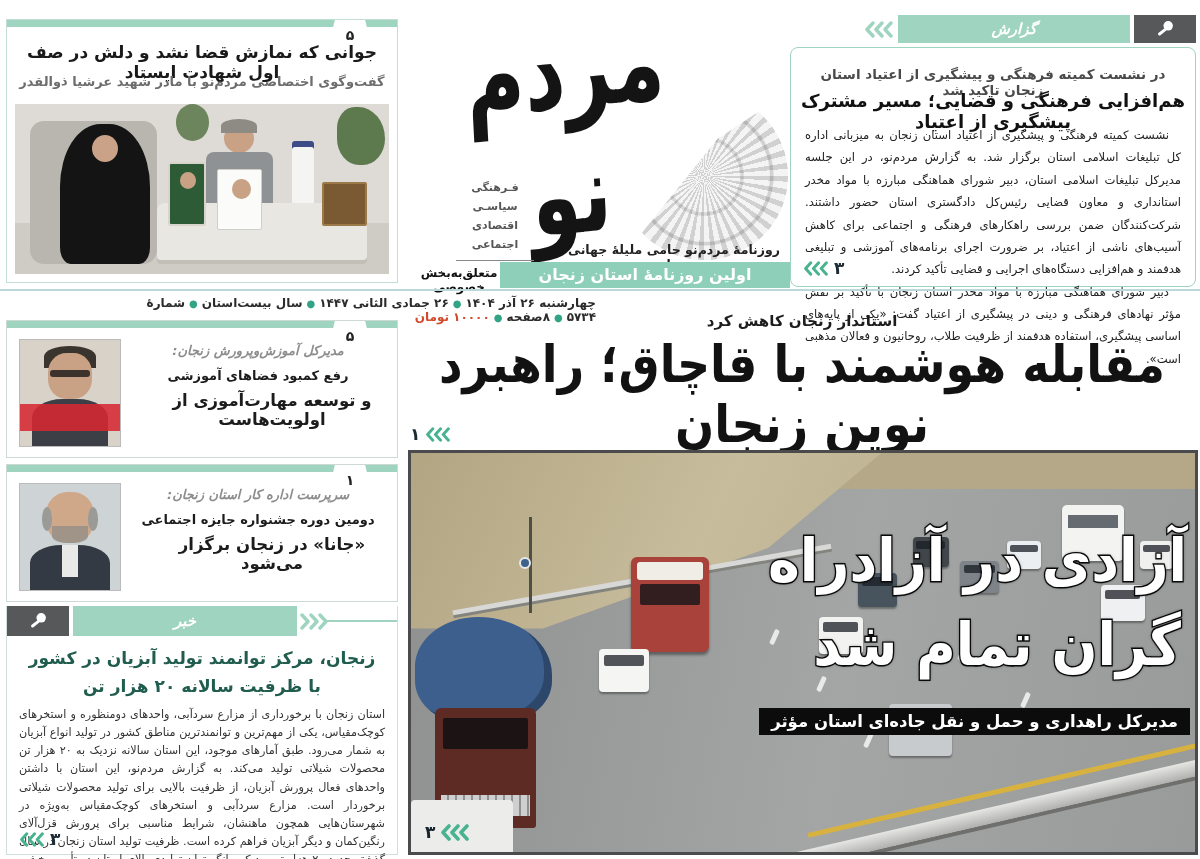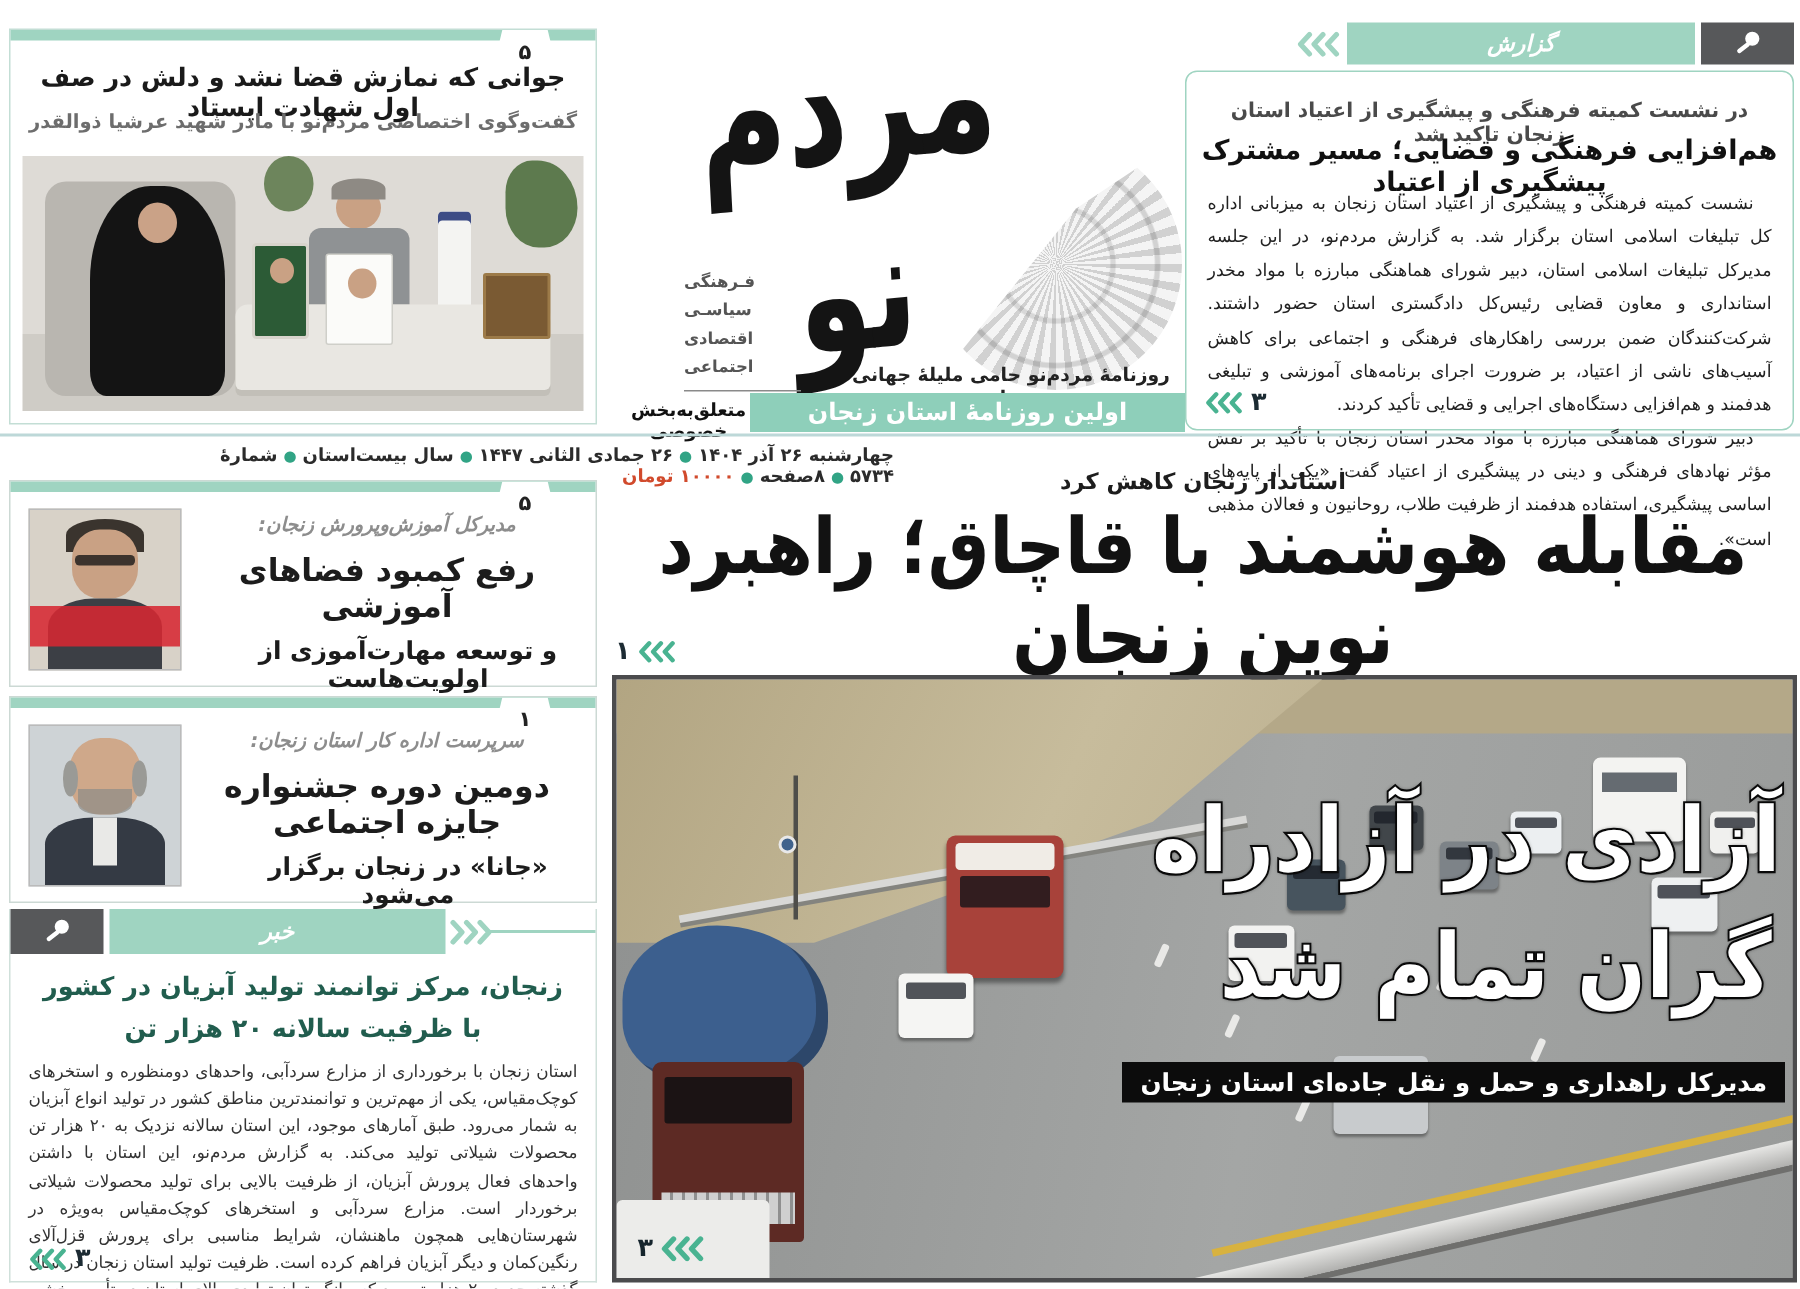--- a/index.html
+++ b/index.html
@@ -30,21 +30,21 @@
   .masthead { position:absolute; left:408px; top:0; width:382px; height:290px; }
   .logo { position:absolute; left:10px; top:40px; width:300px; text-align:center;
           font-size:80px; font-weight:900; color:#141414;
           transform:scaleY(1.35) rotate(-4deg); transform-origin:center; letter-spacing:-3px; }
   .mandala { position:absolute; left:212px; top:92px; width:168px; height:168px; border-radius:50%;
              background:
                repeating-conic-gradient(#c9c9c9 0deg 4deg, #f2f2f2 4deg 9deg),
                radial-gradient(circle, #ffffff 0 30%, #dddddd 31% 33%, #ffffff 34% 55%, #d5d5d5 56% 58%, #ffffff 59%);
              background-blend-mode:multiply;
              clip-path:polygon(100% 0, 100% 100%, 0 100%, 58% 28%); opacity:.85; }
-  .cats { position:absolute; left:48px; top:178px; width:78px; text-align:left;
+  .cats { position:absolute; left:48px; top:178px; width:78px; text-align:center;
           font-size:11px; font-weight:bold; color:#555; line-height:19px; border-bottom:1px solid #8a8a8a; padding-bottom:6px;}
   .support { position:absolute; left:150px; top:242px; width:232px; text-align:center;
              font-size:12.5px; font-weight:bold; color:#222; }
   .firstbar { position:absolute; left:92px; top:262px; width:290px; height:26px; background:#8ecfba;
               color:#fff; font-weight:bold; font-size:16px; text-align:center; line-height:26px; }
   .ownership { position:absolute; left:8px; top:266px; width:86px; font-size:12px; font-weight:bold; color:#111; text-align:center;}
 
   
   .report { position:absolute; left:790px; top:15px; width:406px; height:272px; }
   .rhead { position:relative; height:28px; }
@@ -79,21 +79,21 @@
   .lead h1 { margin-top:10px; font-size:46px; font-weight:900; color:#121212;
              transform:scaleY(1.12); letter-spacing:-1px; }
   .lead-ref { left:410px; top:424px; }
 
   
   .profile { position:absolute; left:6px; width:392px; height:138px; border:1px solid #ccd9d4; background:#fff; }
   .p1 { top:320px; } .p2 { top:464px; }
   .pphoto { position:absolute; left:12px; top:18px; width:102px; height:108px; border:1px solid #bbb; overflow:hidden; }
   .ptxt { position:absolute; left:122px; right:10px; top:0; bottom:0; text-align:center; }
   .ptxt .kicker { margin-top:22px; font-size:13px; }
-  .ptxt .l1 { margin-top:10px; font-size:21px; font-weight:bold; color:#1c1c1c; }
+  .ptxt .l1 { margin-top:10px; font-size:13px; font-weight:bold; color:#1c1c1c; }
   .ptxt .l2 { margin-top:8px;  font-size:16.5px; font-weight:bold; color:#1c1c1c;margin-left:28px; }
 
   
   .news { position:absolute; left:6px; top:606px; width:392px; height:249px; border:1px solid #cfe0da; border-top:none; }
   .nhead { position:relative; height:30px; }
   .nhead .micbox { left:0; width:62px; height:30px; }
   .nhead .tagbar { left:66px; width:224px; height:30px; line-height:30px; }
   .nhead .chev { position:absolute; left:292px; top:7px; }
   .nhead .tline { position:absolute; left:318px; right:0; top:14px; height:2px; background:#9fd4c1; }
   .news h2 { text-align:center; font-size:17px; color:#215d4e; }
@@ -343,21 +343,21 @@
     <div class="car" style="left:93%;top:22%;width:4.2%;height:7%;background:#f0f0ee;"></div>
     <div class="car" style="left:52%;top:41%;width:5.6%;height:9.5%;background:#f2f2f0;"></div>
     <div class="car" style="left:24%;top:49%;width:6.4%;height:11%;background:#f5f5f3;"></div>
     <div class="car" style="left:61%;top:63%;width:8%;height:13%;background:#c8cbcd;"></div>
     <div class="tarp"></div>
     <div class="cab"></div>
     <div class="wtruck"></div>
 
     <div class="ov1">آزادی در آزادراه</div>
     <div class="ov2">گران تمام شد</div>
-    <div class="strip s1">مدیرکل راهداری و حمل و نقل جاده‌ای استان زنجان</div>
+    <div class="strip s1">مدیرکل راهداری و حمل و نقل جاده‌ای استان مؤثر</div>
     <span class="pageref">
       <svg width="30" height="17" viewBox="0 0 30 17" fill="none" stroke="#49b391" stroke-width="3.6" stroke-linecap="round" stroke-linejoin="round">
           <polyline points="9,2 3,8.5 9,15"></polyline>
           <polyline points="18,2 12,8.5 18,15"></polyline>
           <polyline points="27,2 21,8.5 27,15"></polyline>
         </svg>
       <b>۳</b>
     </span>
   </section>
 

